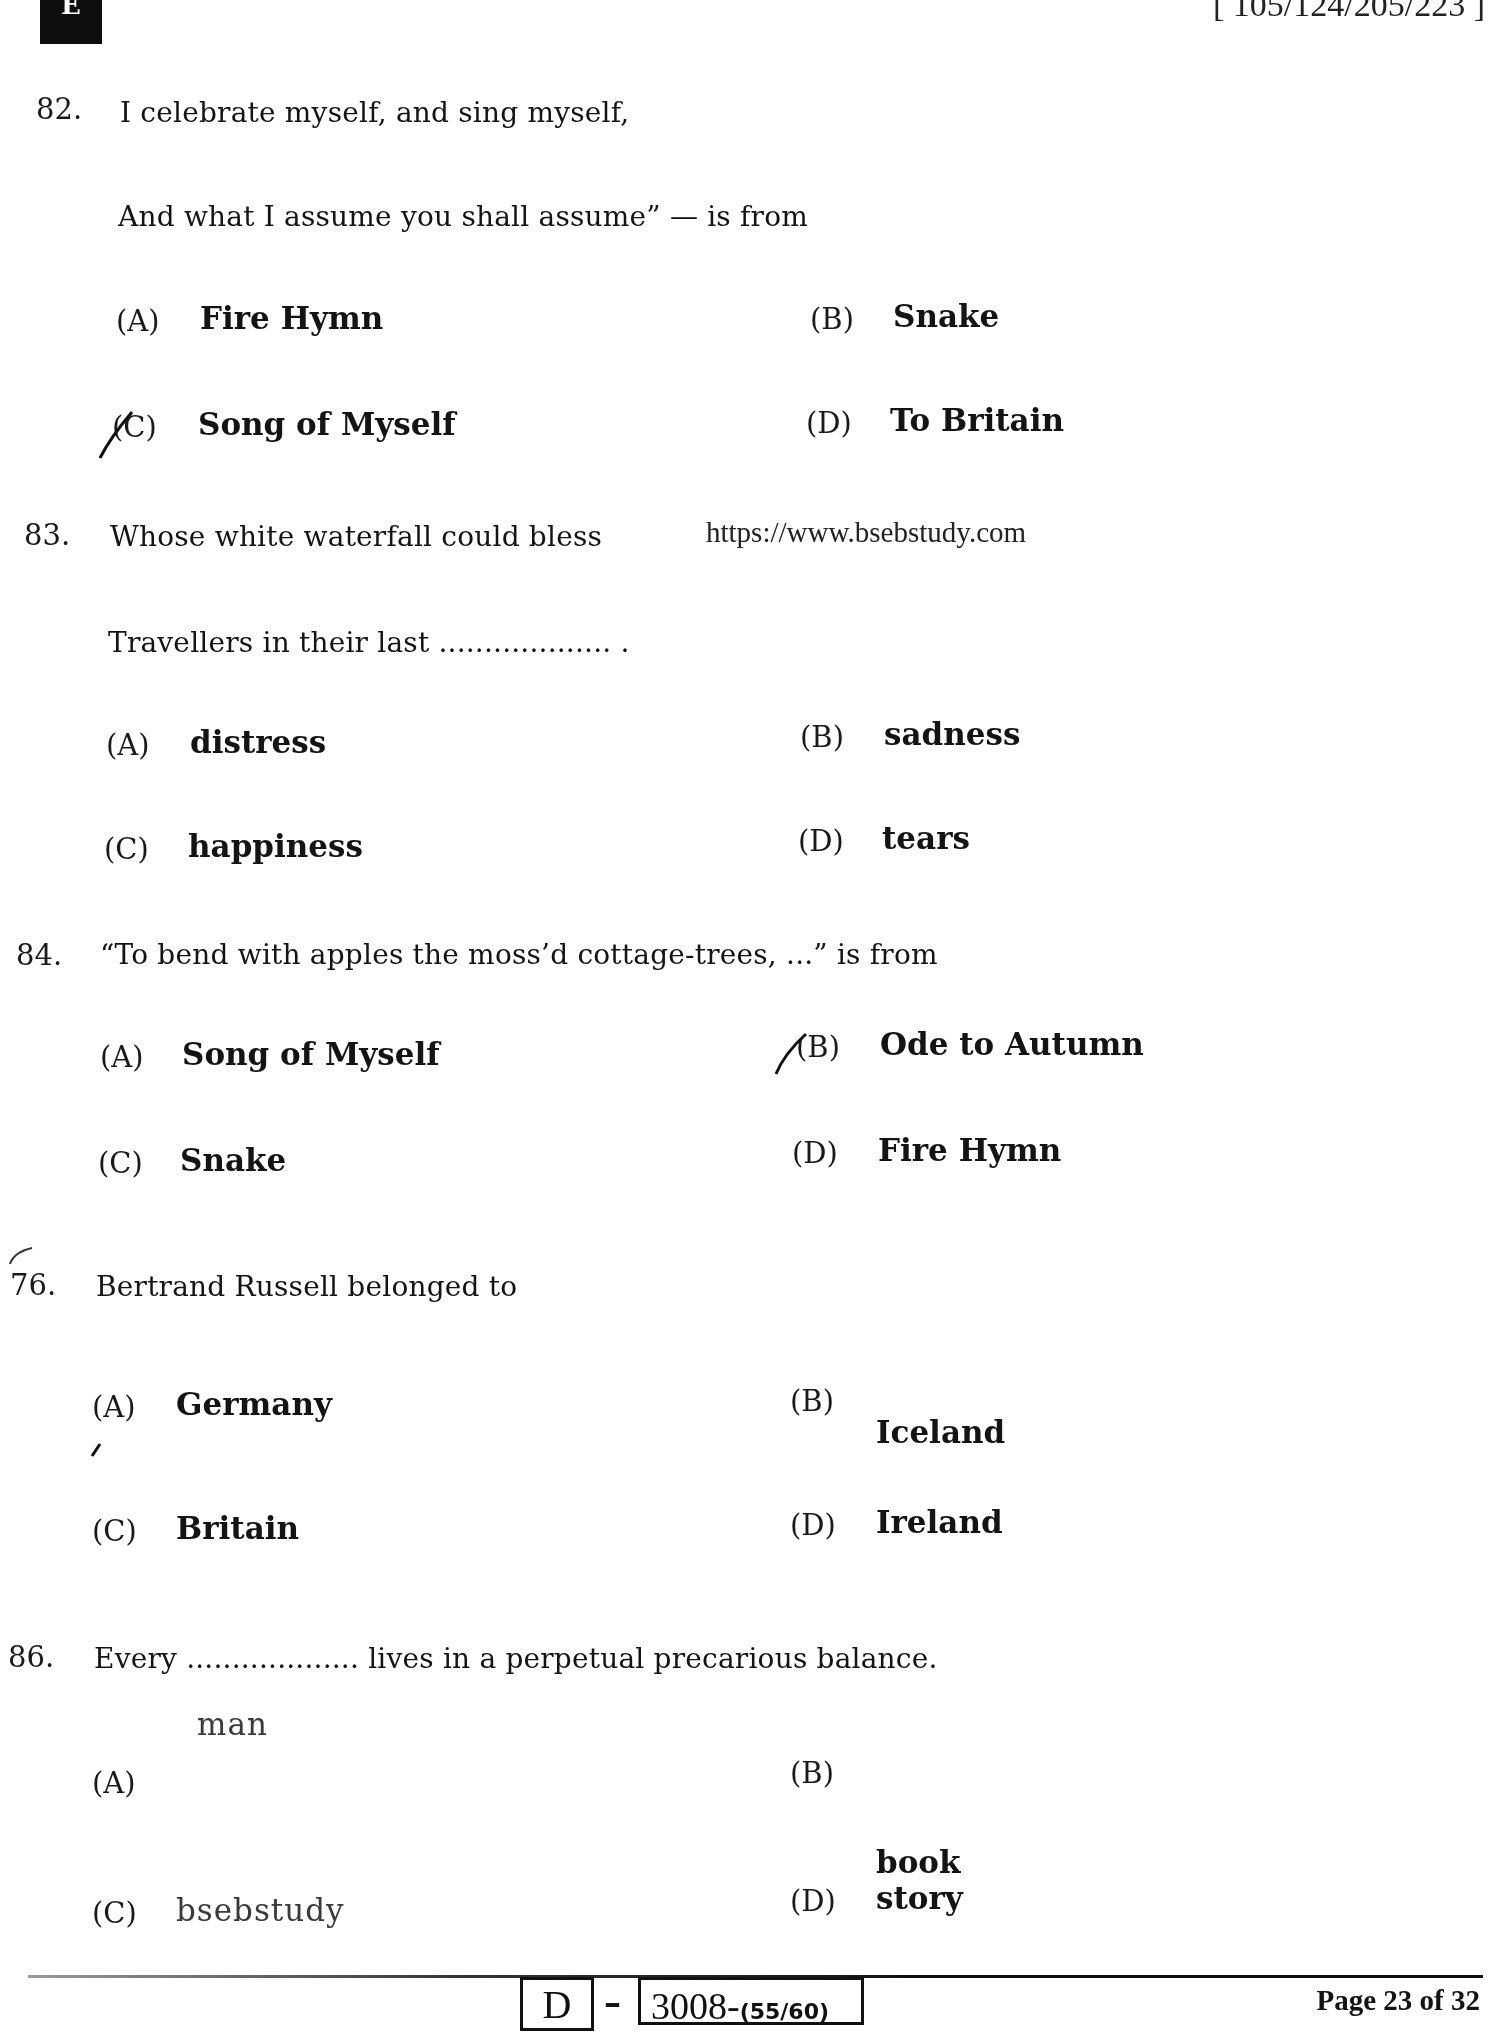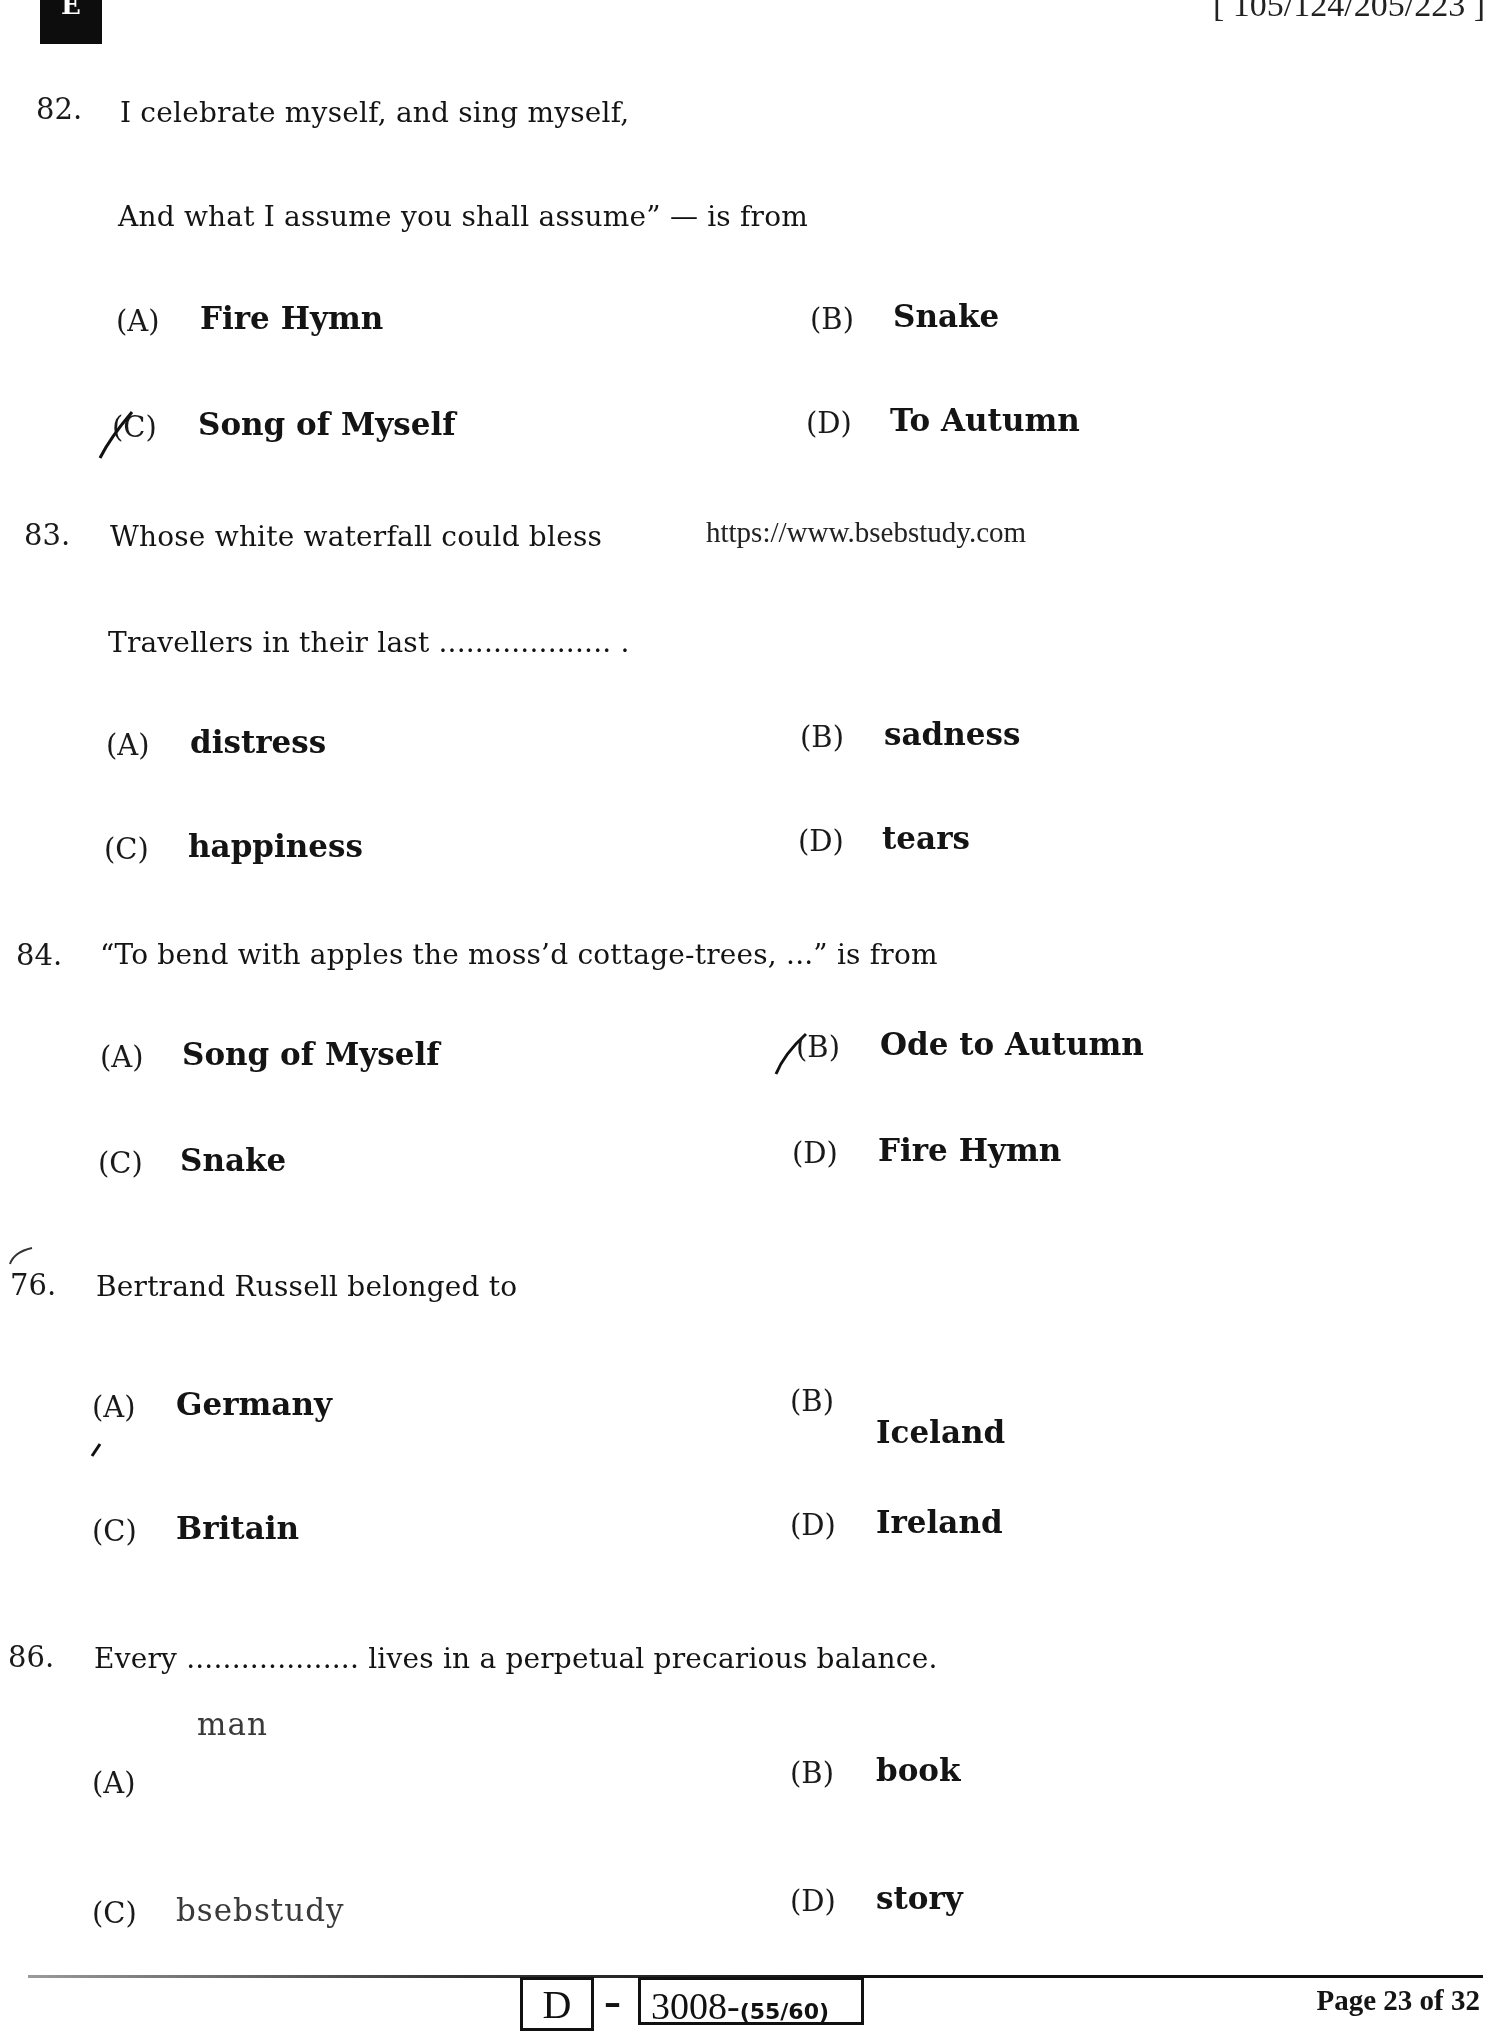--- a/index.html
+++ b/index.html
@@ -58,21 +58,21 @@
   <div class="abs opt-letter" style="left:116px; top:304px;">(A)</div>
   <div class="abs opt-text" style="left:200px; top:300px;">Fire Hymn</div>
   <div class="abs opt-letter" style="left:810px; top:302px;">(B)</div>
   <div class="abs opt-text" style="left:893px; top:298px;">Snake</div>
   <div class="abs opt-letter" style="left:112px; top:410px;">(C)</div>
   <svg class="tick" style="left:96px; top:408px;" width="40" height="52">
     <path d="M4 50 Q14 30 36 4" stroke="#111" stroke-width="3" fill="none"></path>
   </svg>
   <div class="abs opt-text" style="left:198px; top:406px;">Song of Myself</div>
   <div class="abs opt-letter" style="left:806px; top:406px;">(D)</div>
-  <div class="abs opt-text" style="left:890px; top:402px;">To Autumn</div>
+  <div class="abs opt-text" style="left:890px; top:402px;">To Britain</div>
 </div>
 
 <div>
   <div class="abs qnum" style="left:24px; top:518px;">83.</div>
   <div class="abs qtext" style="left:110px; top:512px;">Whose white waterfall could bless</div>
   <div class="abs watermark" style="left:706px; top:516px;">https://www.bsebstudy.com</div>
   <div class="abs qtext" style="left:108px; top:618px;">Travellers in their last ................... .</div>
   <div class="abs opt-letter" style="left:106px; top:728px;">(A)</div>
   <div class="abs opt-text" style="left:190px; top:724px;">distress</div>
   <div class="abs opt-letter" style="left:800px; top:720px;">(B)</div>
@@ -117,21 +117,21 @@
   <div class="abs opt-letter" style="left:790px; top:1508px;">(D)</div>
   <div class="abs opt-text" style="left:876px; top:1504px;">Ireland</div>
 </div>
 
 <div>
   <div class="abs qnum" style="left:8px; top:1640px;">86.</div>
   <div class="abs qtext" style="left:94px; top:1634px;">Every ................... lives in a perpetual precarious balance.</div>
   <div class="abs opt-letter" style="left:92px; top:1766px;">(A)</div>
   <div class="abs opt-text faded" style="left:176px; top:1706px;margin-left:21px;">man</div>
   <div class="abs opt-letter" style="left:790px; top:1756px;">(B)</div>
-  <div class="abs opt-text" style="left:876px; top:1752px;text-align:right;">book</div>
+  <div class="abs opt-text" style="left:876px; top:1844px;text-align:right;">book</div>
   <div class="abs opt-letter" style="left:92px; top:1896px;">(C)</div>
   <div class="abs opt-text faded" style="left:176px; top:1892px;">bsebstudy</div>
   <div class="abs opt-letter" style="left:790px; top:1884px;">(D)</div>
   <div class="abs opt-text" style="left:876px; top:1880px;">story</div>
 </div>
 
 <div class="footer-rule"></div>
 <div class="footer-box footer-set">D</div>
 <div class="footer-dash">–</div>
 <div class="footer-box footer-code"><span>3008-</span><small>(55/60)</small></div>

